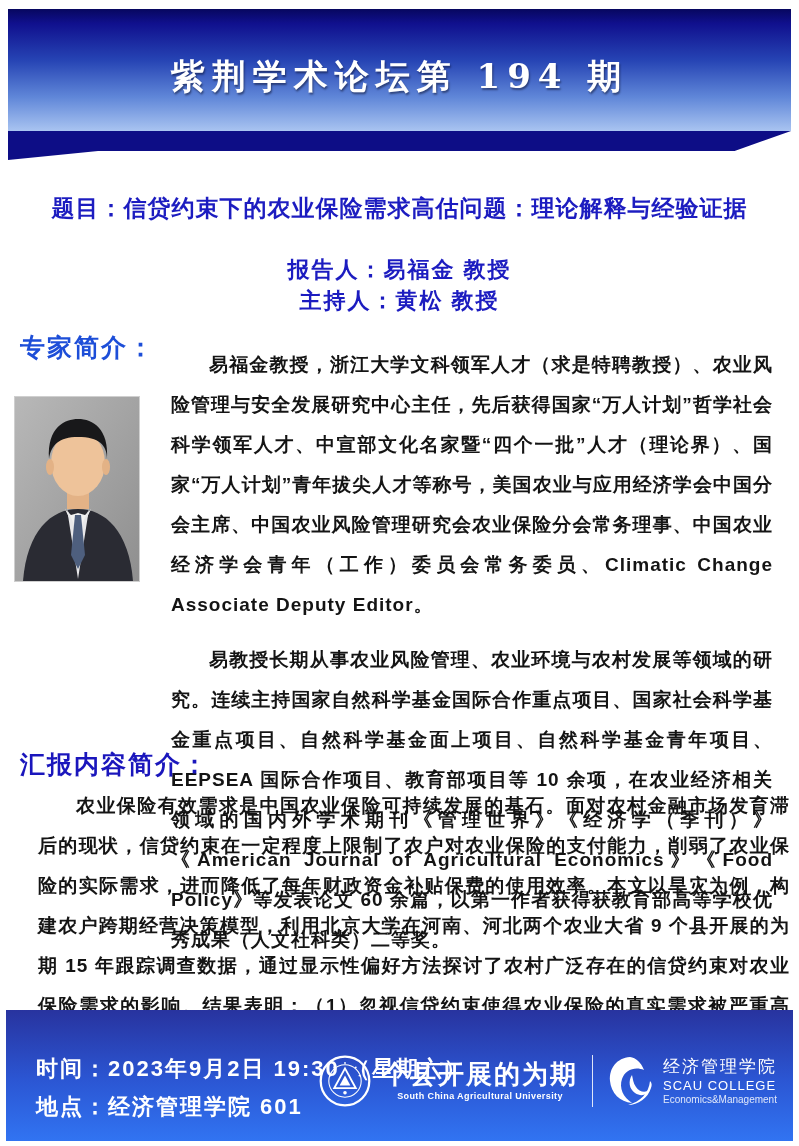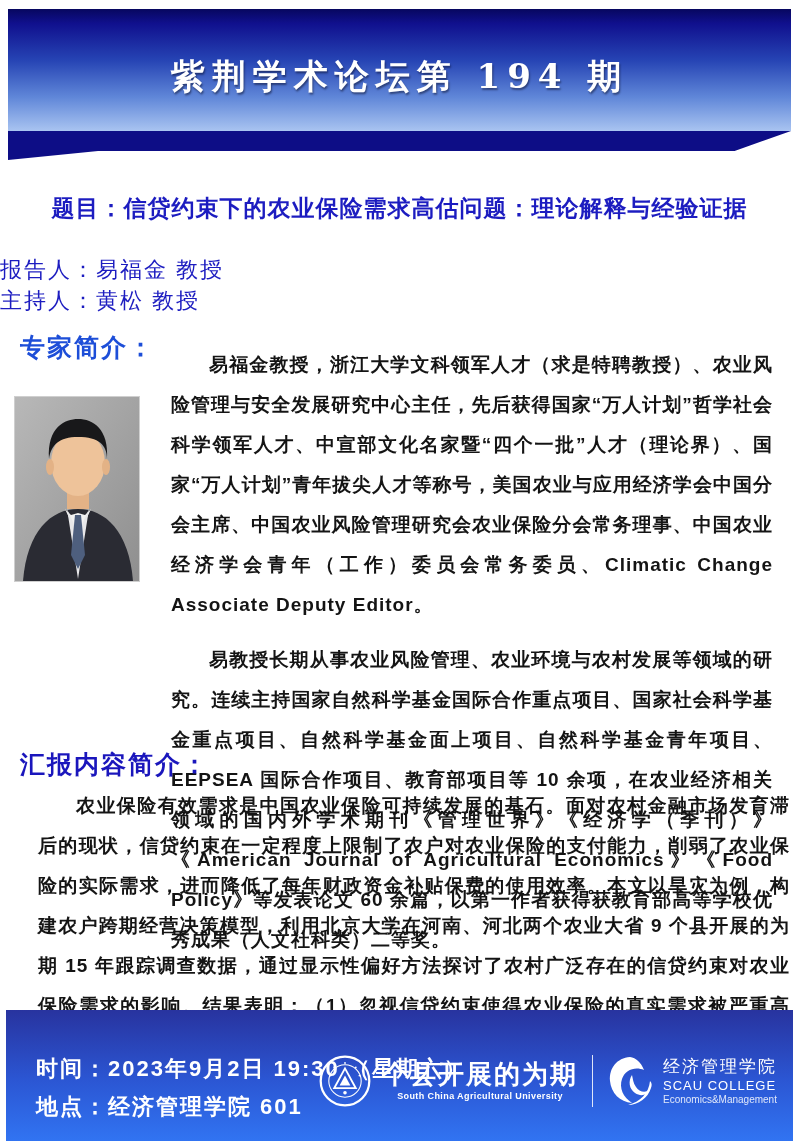--- a/index.html
+++ b/index.html
@@ -22,22 +22,22 @@
     position:absolute;left:8px;top:131px;width:783px;height:29px;
     background:#0d0d86;
     clip-path:polygon(0 0,100% 0,92.8% 69%,11.5% 69%,0 100%);
   }
   
   .talk-title{
     position:absolute;left:0;top:193px;width:799px;text-align:center;
     color:#1c1cc0;font-size:23px;font-weight:bold;letter-spacing:1px;white-space:nowrap;
   }
   .talk-speaker,.talk-host{
-    position:absolute;left:0;width:799px;text-align:left;
-    color:#1c1cc0;font-size:22px;font-weight:normal;letter-spacing:2px;white-space:nowrap;
+    position:absolute;left:0;width:799px;text-align:center;
+    color:#1c1cc0;font-size:22px;font-weight:bold;letter-spacing:2px;white-space:nowrap;
   }
   .talk-speaker{top:255px;}
   .talk-host{top:286px;}
   
   .expert-heading{
     position:absolute;left:20px;top:331px;
     color:#1d4ed8;font-size:25px;font-weight:bold;letter-spacing:2px;white-space:nowrap;
   }
   .portrait{
     position:absolute;left:14px;top:396px;width:126px;height:186px;

